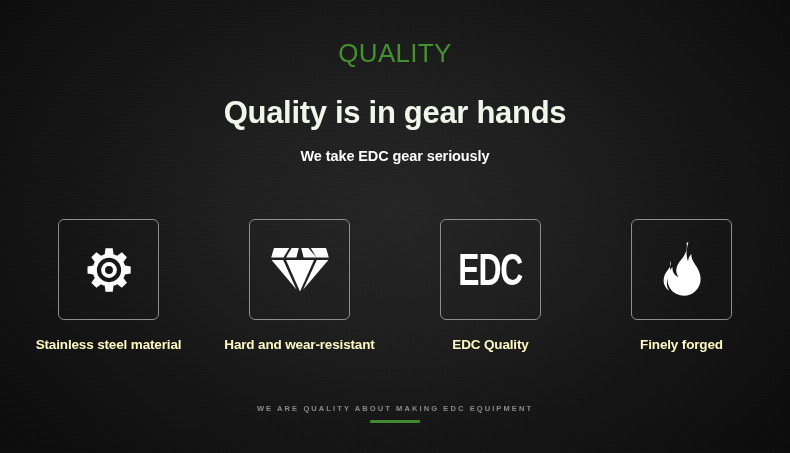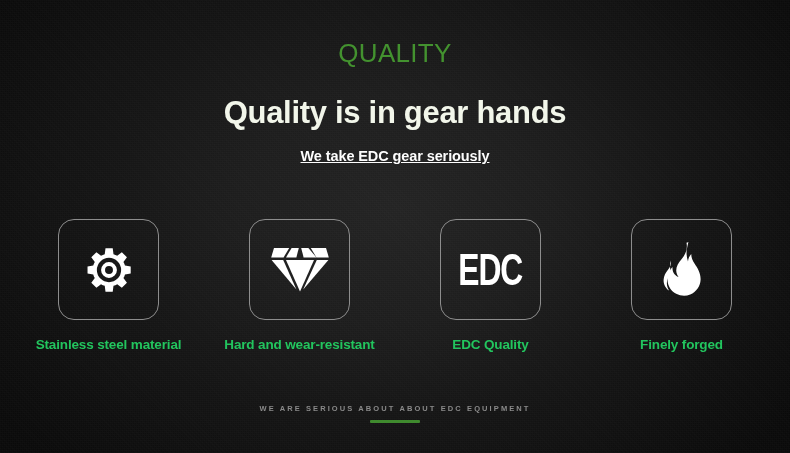--- a/index.html
+++ b/index.html
@@ -93,21 +93,20 @@
     position: absolute;
     top: 146px;
     left: 0;
     width: 100%;
     text-align: center;
     font-size: 14.5px;
     font-weight: 700;
     letter-spacing: -.1px;
     color: #fdfdfd;
     line-height: 20px;
-    text-decoration: underline;
   }
 
   
   #features {
     position: absolute;
     top: 219px;
     left: 0;
     width: 100%;
     display: flex;
     justify-content: center;
@@ -118,21 +117,21 @@
     width: 191px;
     display: flex;
     flex-direction: column;
     align-items: center;
   }
 
   .icon-box {
     width: 101px;
     height: 101px;
     border: 1px solid #8d8d8d;
-    border-radius: 16px;
+    border-radius: 6px;
     display: flex;
     align-items: center;
     justify-content: center;
     background: transparent;
     box-sizing: border-box;
   }
 
   .icon-box svg { display: block; }
 
   .edc-mark {
@@ -143,21 +142,21 @@
     letter-spacing: -1.2px;
     transform: scaleX(.86) scaleY(1.22);
     line-height: 1;
     white-space: nowrap;
   }
 
   .feature-label {
     margin-top: 17px;
     font-size: 13.5px;
     font-weight: 700;
-    color: #22c55e;
+    color: #fef9c3;
     letter-spacing: -.15px;
     white-space: nowrap;
     text-align: center;
   }
 
   
   .footer-tagline {
     position: absolute;
     top: 403px;
     left: 0;
@@ -253,18 +252,18 @@
 
               <path d="M28.9 33.1c1.5 2.9.9 5.6-.4 8-1.1 2-2.2 3.9-2 6.2.2 2.3 1.6 4 3.4 4.9-1-2.1-1.1-4-.3-5.8.7-1.6 1.9-2.9 2.9-4.4-1.8-2.5-3-5.7-3.6-8.9z"></path>
             </svg>
           </span>
         </div>
         <div class="feature-label">Finely forged</div>
       </div>
 
     </div>
 
-    <div class="footer-tagline">WE ARE SERIOUS ABOUT ABOUT EDC EQUIPMENT</div>
+    <div class="footer-tagline">WE ARE QUALITY ABOUT MAKING EDC EQUIPMENT</div>
 
     <div class="footer-rule"></div>
 
   </div>
 </div>
 
 </body></html>

